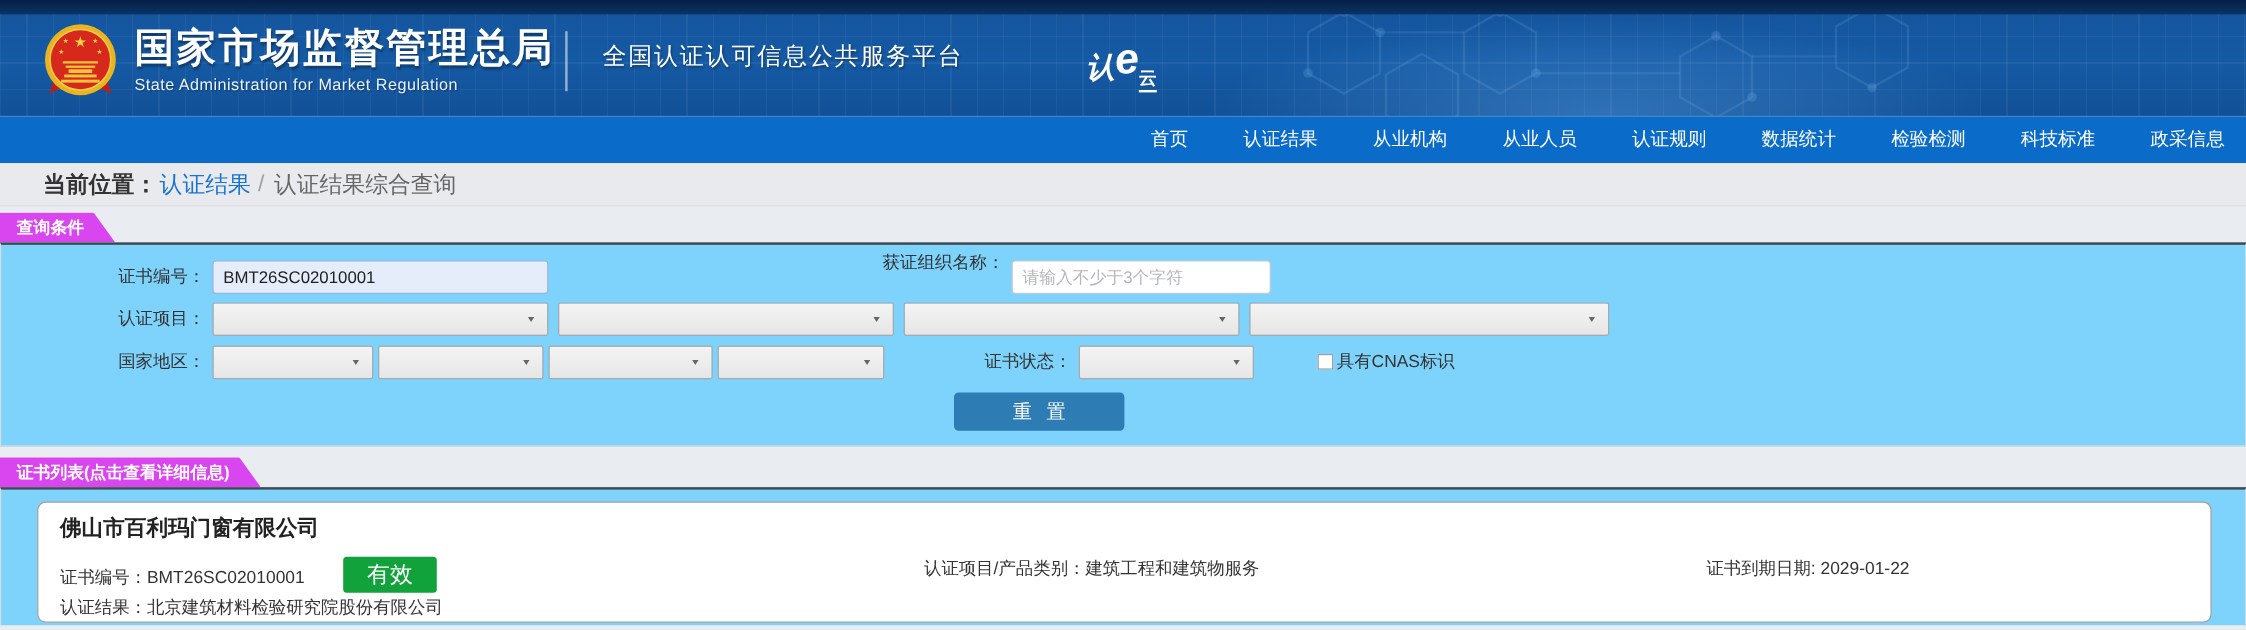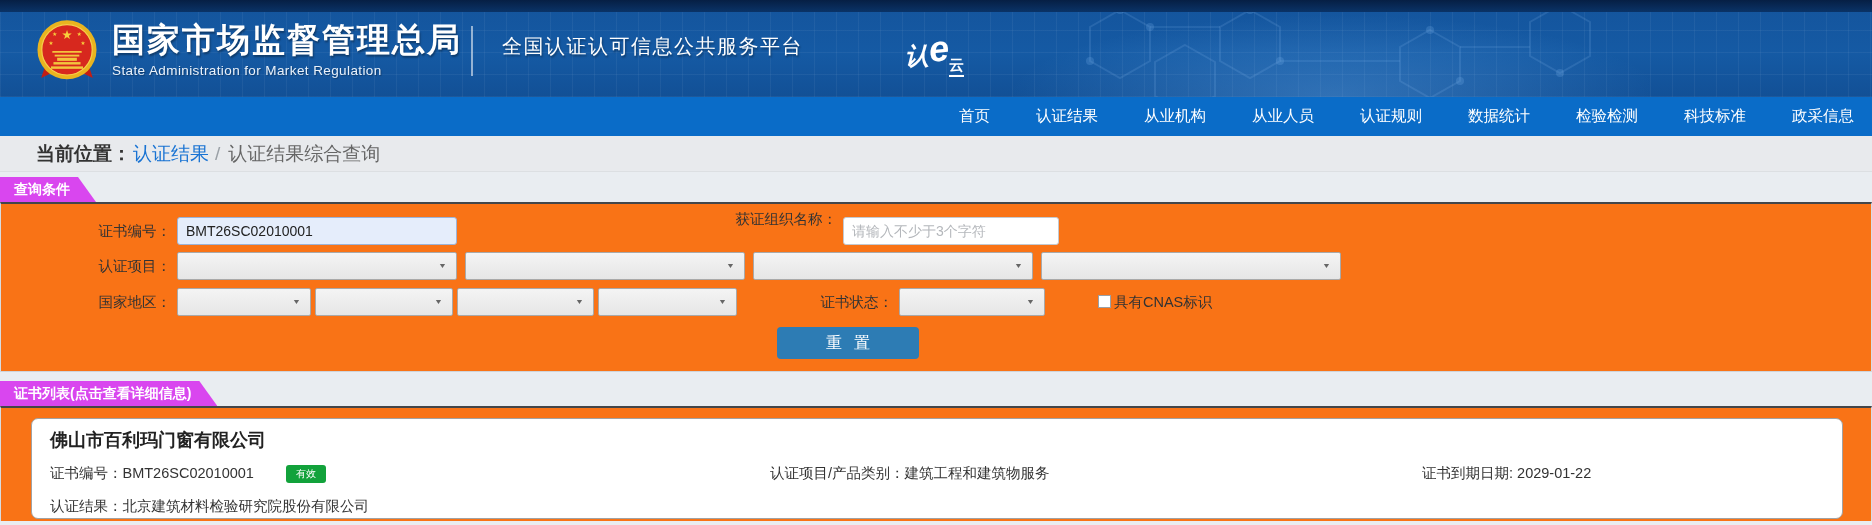--- a/index.html
+++ b/index.html
@@ -57,21 +57,21 @@
     padding-left:36px; font-size:19px; }
   .bc-prefix { color:#333; font-weight:bold; }
   .bc-link { color:#1873d3; margin:0 6px 0 2px; text-decoration:none; cursor:pointer; }
   .bc-sep { color:#9aa0a6; margin-right:8px; }
   .bc-current { color:#666; }
 
   
   .tab { position:absolute; height:25px; background:#d946ef; color:#fff; font-size:14px;
     font-weight:bold; line-height:25px; padding:0 26px 0 14px;
     clip-path:polygon(0 0, calc(100% - 18px) 0, 100% 100%, 0 100%); }
-  .panel { position:absolute; left:0; width:1872px; background:#f97316;
+  .panel { position:absolute; left:0; width:1872px; background:#7dd3fc;
     border-top:2px solid #43464a; border-left:1px solid #d7dce2; border-right:1px solid #d7dce2; }
   .query-tab  { left:0; top:177px; }
   .query-panel { top:202px; height:170px; border-bottom:1px solid #cfd4da; }
   .list-tab { left:0; top:381px; }
   .list-panel { top:406px; height:115px; }
 
   
   .f-label { position:absolute; height:28px; line-height:28px; text-align:right;
     color:#333; font-size:14.5px; }
   .text-input { position:absolute; height:28px; border:1px solid #c3c9d0; border-radius:3px;
@@ -87,22 +87,22 @@
   .cnas-label { position:absolute; font-size:14.5px; color:#333; line-height:15px; }
   .btn { position:absolute; width:142px; height:32px; background:#2d7cb4; color:#fff;
     border:none; border-radius:4px; font-size:16px; letter-spacing:12px; padding-left:12px;
     cursor:pointer; font-family:inherit; }
 
   
   .cert-card { position:absolute; left:30px; top:10px; width:1812px; height:101px;
     border:1px solid #a2a2a2; border-radius:7px; background:#fff; }
   .company { position:absolute; left:18px; top:9px; font-size:18px; font-weight:bold; color:#222; }
   .card-line2 { position:absolute; left:18px; top:45px; width:1780px; height:20px; font-size:14.5px; color:#333; }
-  .badge { display:inline-block; background:#12a23b; color:#fff; font-size:10px;
-    padding:2px 10px; border-radius:3px; margin-left:32px; vertical-align:1px; }
+  .badge { display:inline-block; background:#12a23b; color:#fff; font-size:19px;
+    padding:2px 20px; border-radius:3px; margin-left:32px; vertical-align:1px; }
   .col-project { position:absolute; left:720px; top:0; }
   .col-expiry { position:absolute; left:1372px; top:0; }
   .card-line3 { position:absolute; left:18px; top:78px; font-size:14.5px; color:#333; }
 </style>
 </head>
 <body>
 
 <header class="site-header">
   <div class="header-grid"></div>
   <div class="header-glow"></div>
@@ -222,21 +222,21 @@
   <div class="select" style="left:597px;top:84px;width:139px;">
       <span class="chev">▼</span>
     </div>
   <span class="f-label" style="left:720px;top:84px;width:172px;">证书状态：</span>
   <div class="select" style="left:898px;top:84px;width:146px;">
       <span class="chev">▼</span>
     </div>
   <span class="checkbox" style="left:1097px;top:91px;"></span>
   <span class="cnas-label" style="left:1113px;top:91px;">具有CNAS标识</span>
 
-  <button class="btn" style="left:776px;top:123px;">重置</button>
+  <button class="btn" style="left:794px;top:123px;">重置</button>
 </section>
 
 <div class="tab list-tab">证书列表(点击查看详细信息)</div>
 <section class="panel list-panel">
   <div class="cert-card">
     <div class="company">佛山市百利玛门窗有限公司</div>
     <div class="card-line2">
       <span>证书编号：</span><span>BMT26SC02010001</span><span class="badge">有效</span>
       <span class="col-project"><span>认证项目/产品类别：</span><span>建筑工程和建筑物服务</span></span>
       <span class="col-expiry"><span>证书到期日期: </span><span>2029-01-22</span></span>

